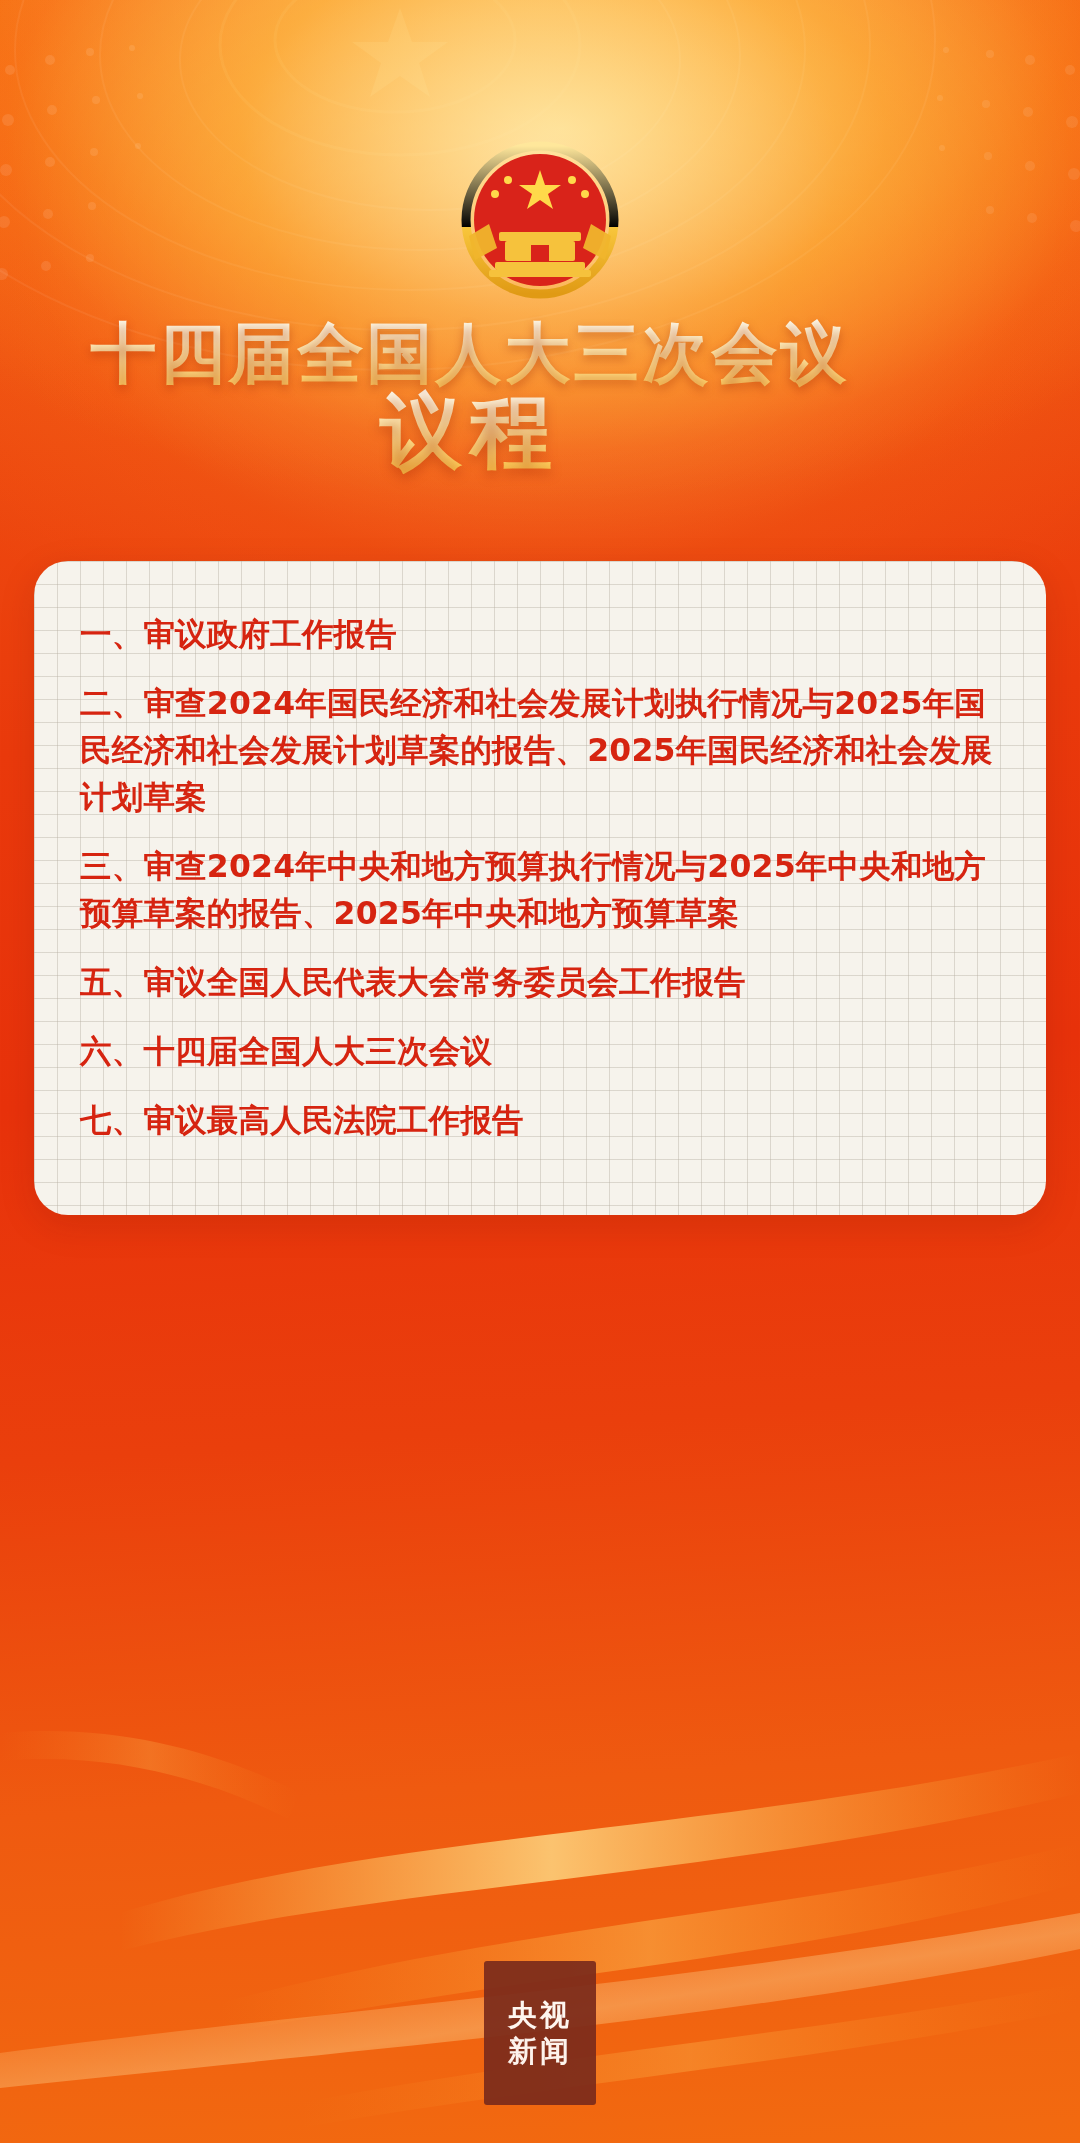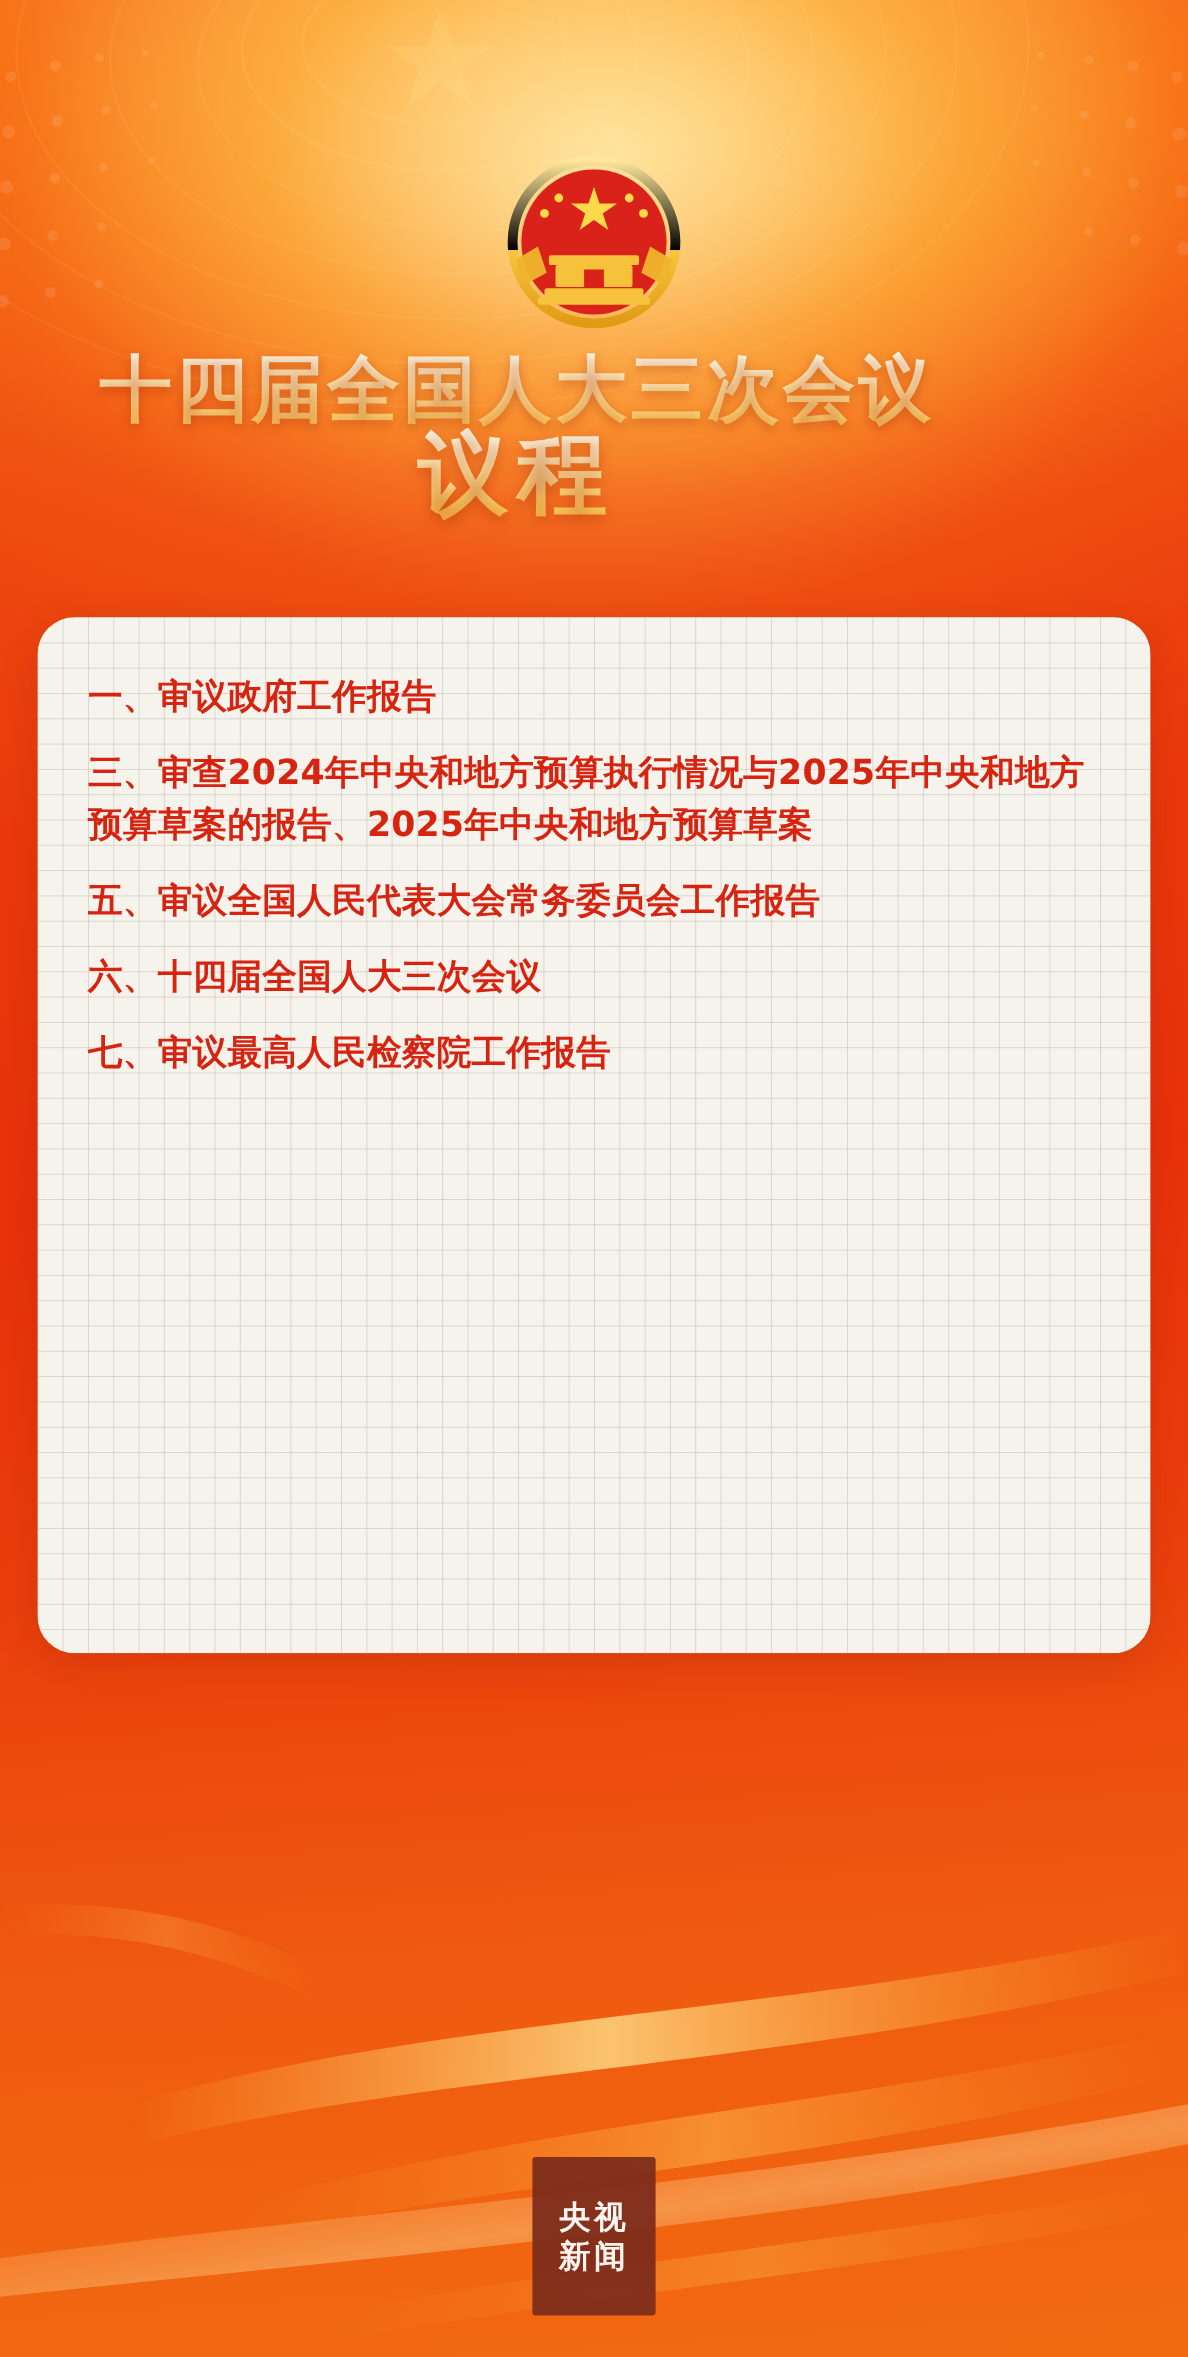--- a/index.html
+++ b/index.html
@@ -103,21 +103,21 @@
     text-shadow: 0 5px 12px rgba(150,25,0,0.35);
     font-family: "DejaVu Sans", "Liberation Sans", sans-serif;
   }
 
   
   .card {
     position: absolute;
     left: 34px;
     top: 561px;
     width: 1012px;
-    height: 942px;
+    height: 654px;
     border-radius: 34px;
     background-color: #f6f3ec;
     background-image:
       linear-gradient(to right, rgba(186,180,166,0.45) 1px, transparent 1px),
       linear-gradient(to bottom, rgba(186,180,166,0.45) 1px, transparent 1px);
     background-size: 23px 23px;
     box-shadow: 0 10px 34px rgba(120,20,0,0.18);
     box-sizing: border-box;
     padding: 50px 46px 30px 46px;
     overflow: hidden;
@@ -274,24 +274,25 @@
     </svg>
   </div>
 
   <div class="headline">
     <div class="line1">十四届全国人大三次会议</div>
     <div class="line2">议程</div>
   </div>
 
   <div class="card">
     <div class="agenda-item">一、审议政府工作报告</div>
+    <div class="agenda-item">二、审查2024年国民经济和社会发展计划执行情况与2025年国民经济和社会发展计划草案的报告、2025年国民经济和社会发展计划草案</div>
     <div class="agenda-item">三、审查2024年中央和地方预算执行情况与2025年中央和地方预算草案的报告、2025年中央和地方预算草案</div>
     <div class="agenda-item">五、审议全国人民代表大会常务委员会工作报告</div>
     <div class="agenda-item">六、十四届全国人大三次会议</div>
-    <div class="agenda-item">七、审议最高人民检察院工作报告</div>
+    <div class="agenda-item">七、审议最高人民法院工作报告</div>
   </div>
 
   <svg class="streaks" viewBox="0 0 1080 560" preserveAspectRatio="none">
     <defs>
       <linearGradient id="st1" x1="0" y1="0" x2="1" y2="0">
         <stop offset="0%" stop-color="rgba(255,210,90,0)"></stop>
         <stop offset="45%" stop-color="rgba(255,226,140,0.85)"></stop>
         <stop offset="100%" stop-color="rgba(255,180,50,0)"></stop>
       </linearGradient>
       <linearGradient id="st2" x1="0" y1="0" x2="1" y2="0">

